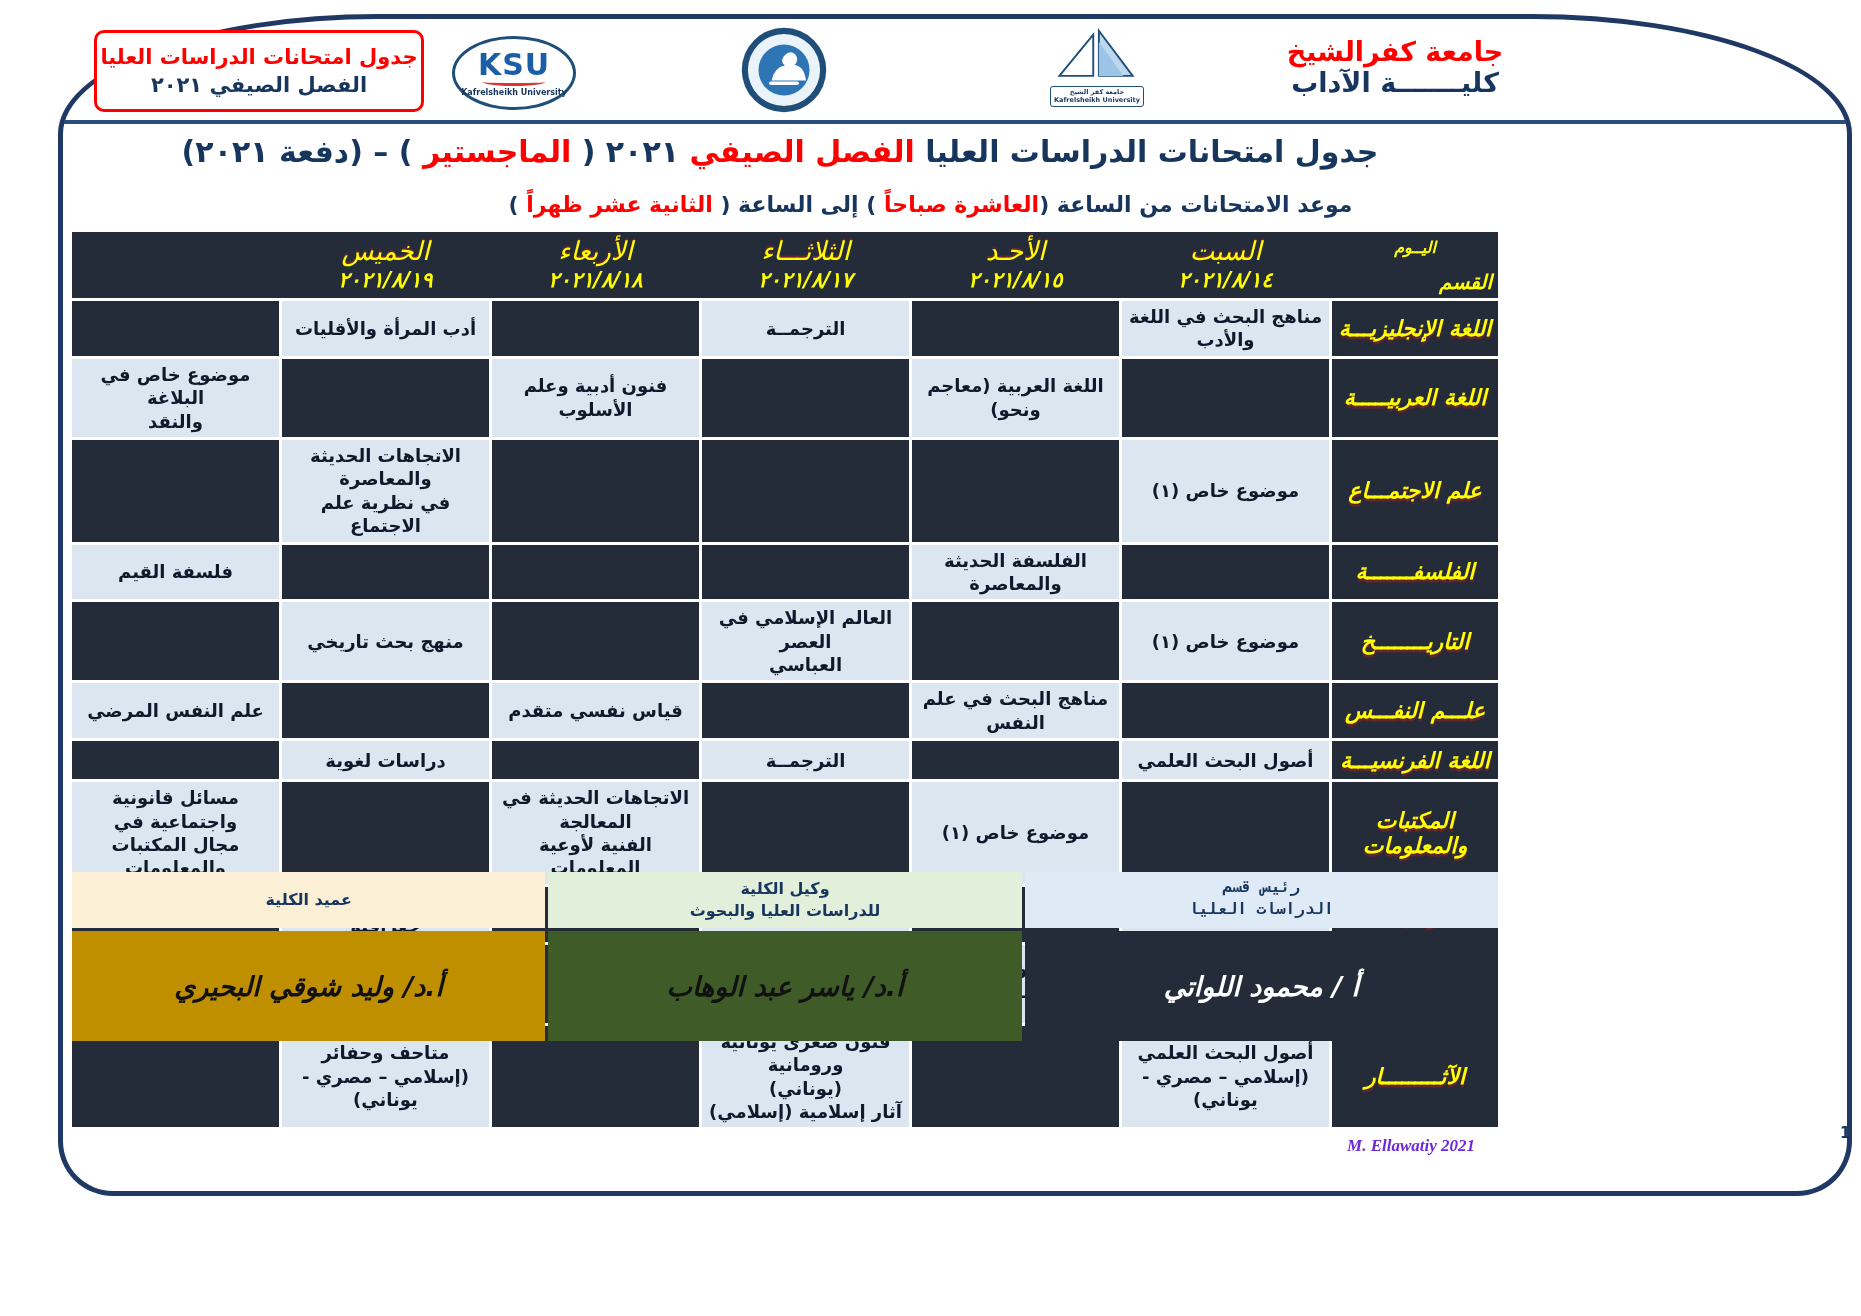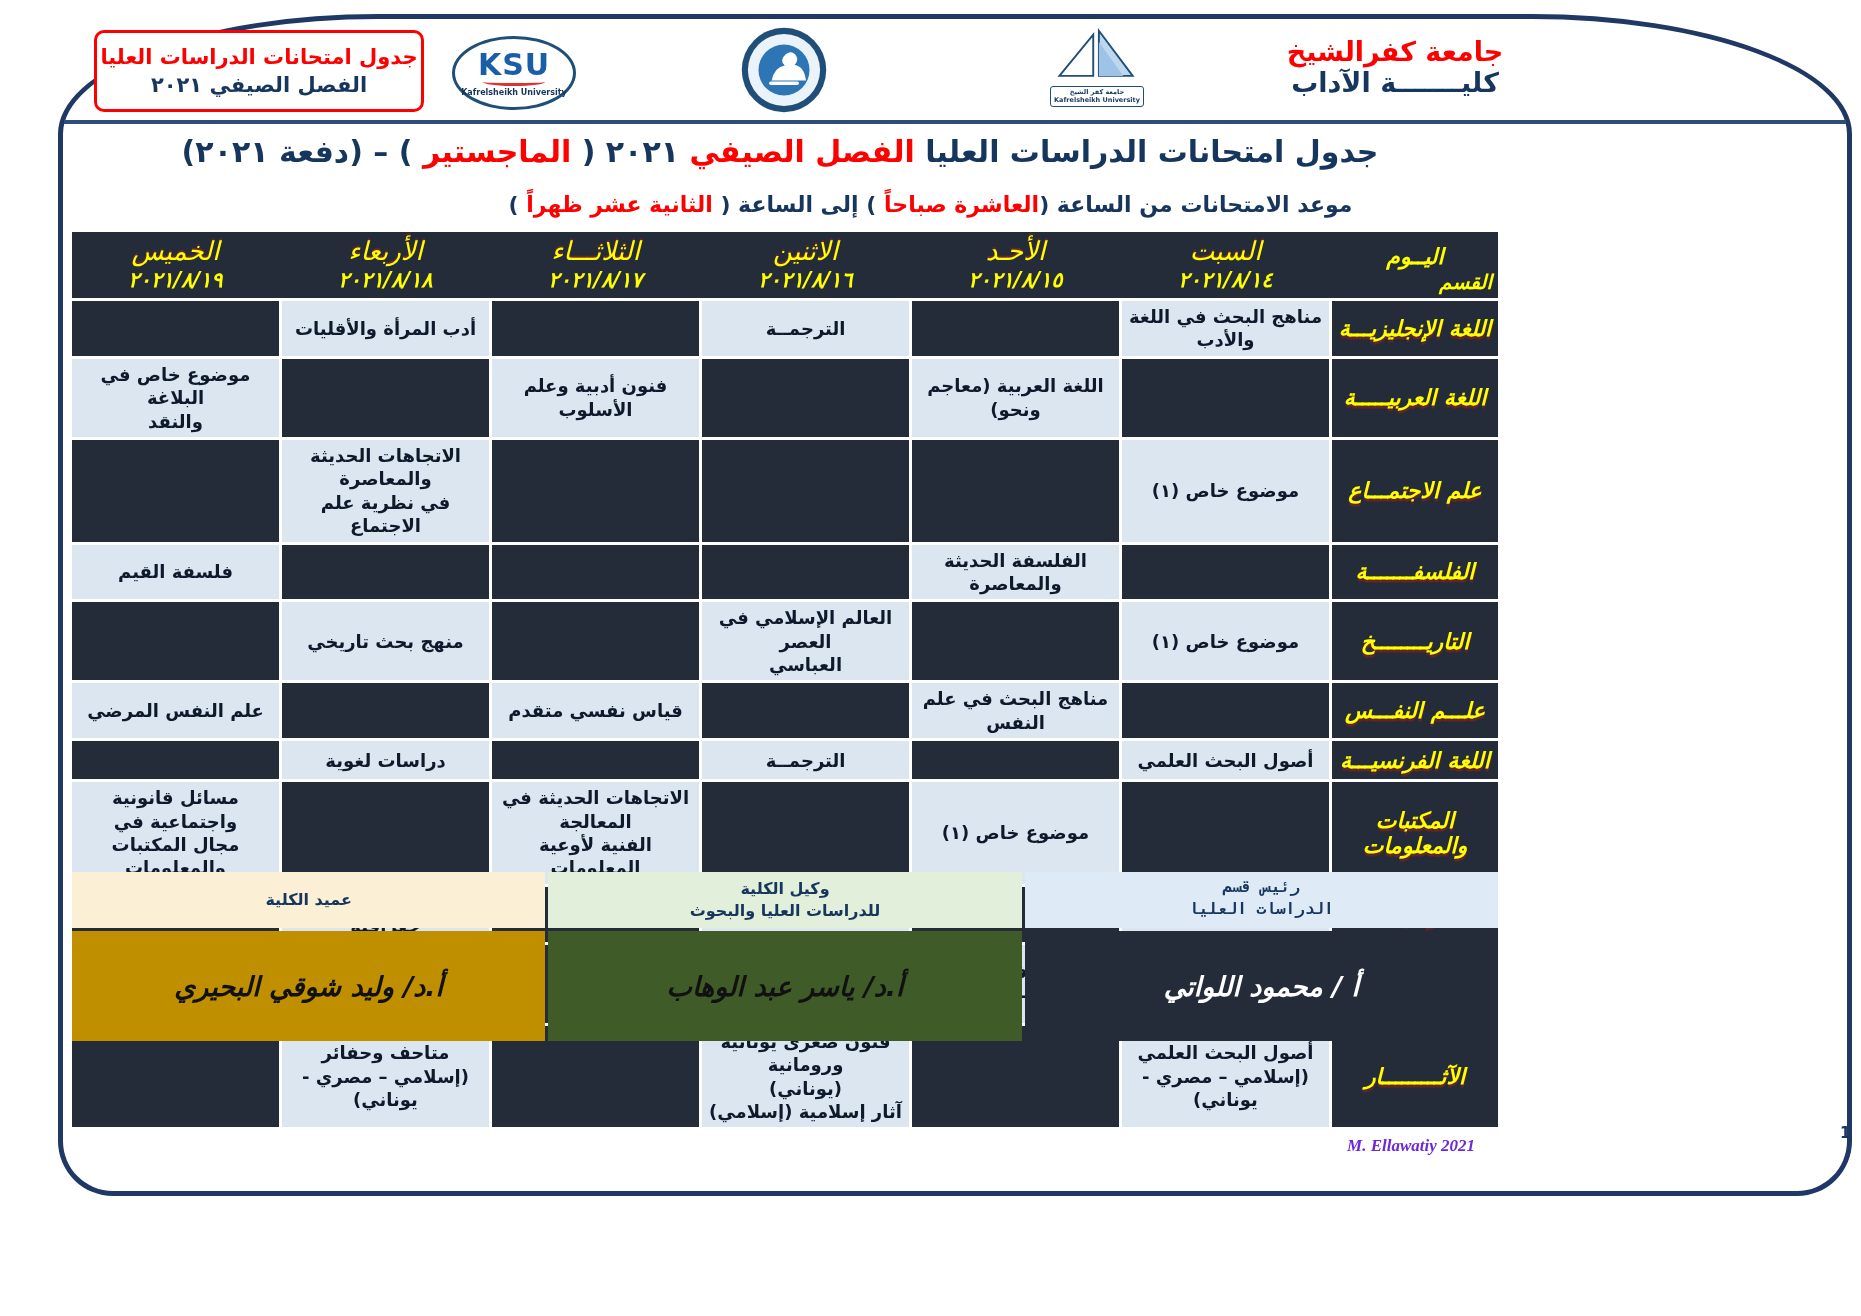--- a/index.html
+++ b/index.html
@@ -65,21 +65,21 @@
   .red { color:#FF0000; }
   
   .schedule {
     position:absolute; left:72px; top:232px; width:1426px;
     display:grid; grid-template-columns:166px repeat(6,207px); gap:3px;
     direction:rtl; background:#fff;
   }
   .shead { grid-column:1/-1; background:#242C3A; }
   .shead-grid { display:grid; grid-template-columns:166px repeat(6,207px); gap:3px; height:66px; }
   .corner { position:relative; color:#FFFF00; font-weight:bold; font-style:italic; }
-  .corner .c-top { position:absolute; top:12px; left:0; width:100%; text-align:center; font-size:22px; }
+  .corner .c-top { position:absolute; top:6px; left:0; width:100%; text-align:center; font-size:16px; }
   .corner .c-bottom { position:absolute; bottom:4px; right:6px; font-size:20px; }
   .dayh { display:flex; flex-direction:column; justify-content:space-between; padding:4px 2px 6px; text-align:center; }
   .dname { color:#FFFF00; font-weight:normal; font-style:italic; font-size:26px;
            text-shadow:0 -2px 1px rgba(170,35,35,.55); }
   .ddate { color:#FFFF00; font-weight:bold; font-style:italic; font-size:21px; }
   .dept {
     background:#242C3A; color:#FFFF00; font-weight:bold; font-style:italic; font-size:22px;
     display:flex; align-items:center; justify-content:center; text-align:center;
     text-shadow:0 3px 1px rgba(160,30,30,.5); padding:2px 4px;
   }
@@ -167,24 +167,20 @@
         <span class="c-top">اليــوم</span>
         <span class="c-bottom">القسم</span>
       </div>
       <div class="dayh">
         <div class="dname">السبت</div>
         <div class="ddate">٢٠٢١/٨/١٤</div>
       </div>
       <div class="dayh">
         <div class="dname">الأحـد</div>
         <div class="ddate">٢٠٢١/٨/١٥</div>
-      </div>
-      <div class="dayh">
-        <div class="dname">الاثنين</div>
-        <div class="ddate">٢٠٢١/٨/١٦</div>
       </div>
       <div class="dayh">
         <div class="dname">الثلاثـــاء</div>
         <div class="ddate">٢٠٢١/٨/١٧</div>
       </div>
       <div class="dayh">
         <div class="dname">الأربعاء</div>
         <div class="ddate">٢٠٢١/٨/١٨</div>
       </div>
       <div class="dayh">

